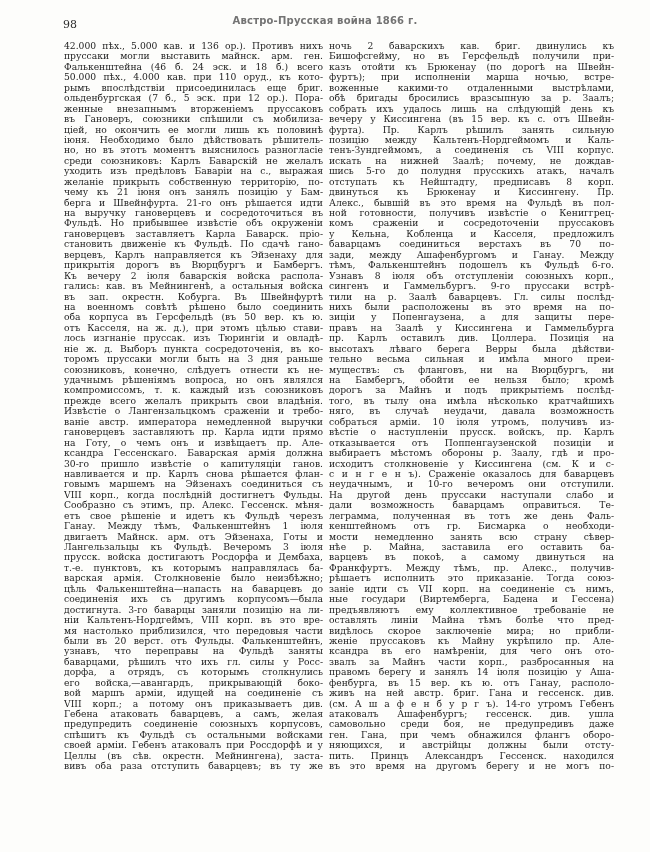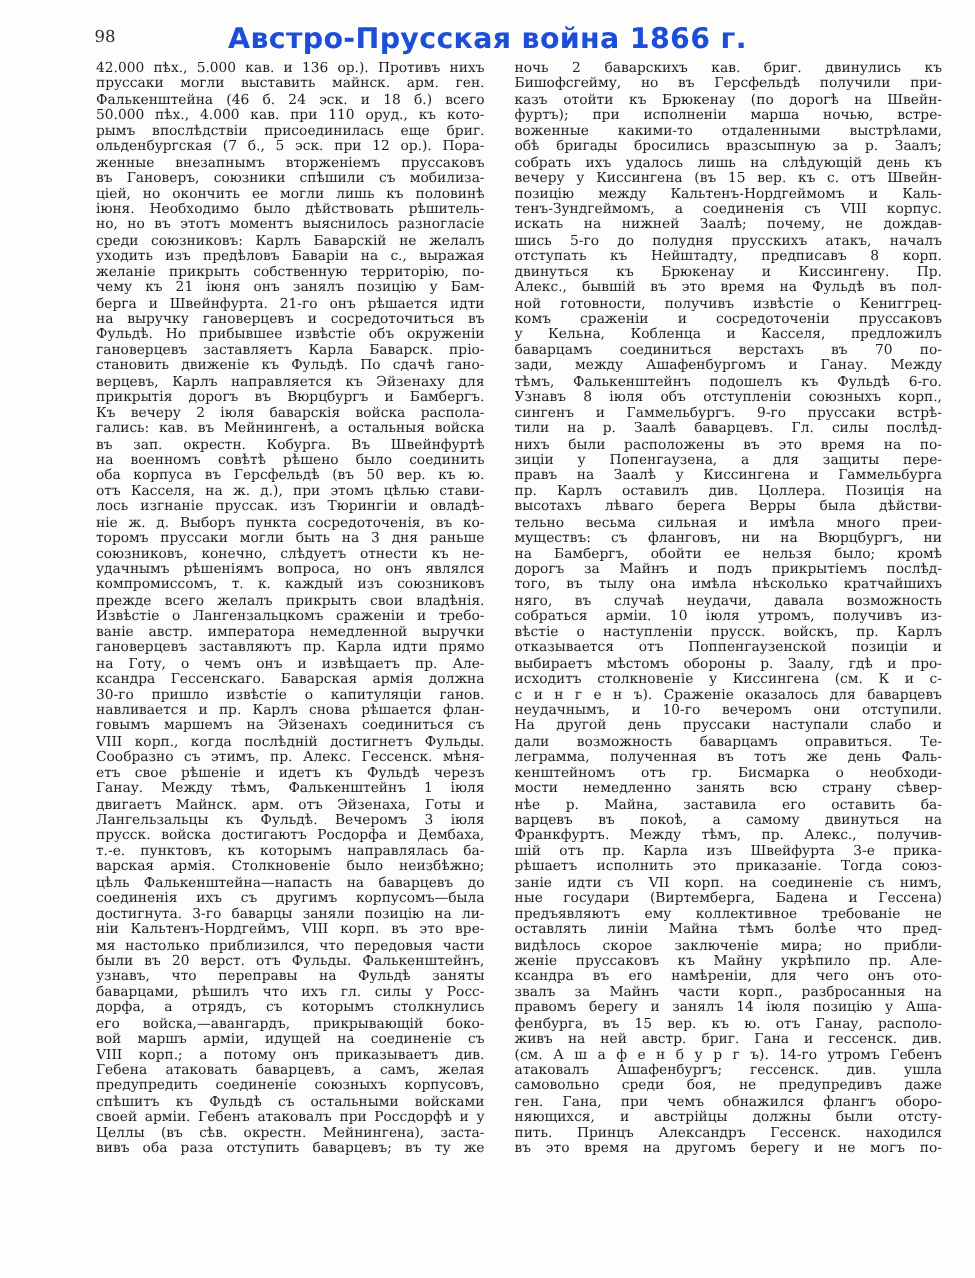--- a/index.html
+++ b/index.html
@@ -31,31 +31,31 @@
     font-family: "DejaVu Serif", serif;
     color: #2a2a2a;
   }
   .title {
     position: absolute;
     left: 0;
     width: 650px;
     text-align: center;
     font-family: "DejaVu Sans", sans-serif;
     font-weight: bold;
-    font-size: 19px;
+    font-size: 10px;
     letter-spacing: 0.2px;
-    color: #1d4ed8;
+    color: #737373;
   }
   .columns {
     position: absolute;
     top: 41px;
     left: 64px;
     width: 554px;
     display: flex;
-    gap: 20px;
+    gap: 6px;
   }
   .col {
     flex: none;
   }
   .col-left  { width: 259px; }
   .col-right { width: 285px; }
   .line {
     font-size: 9.2px;
     line-height: 10.45px;
     height: 10.45px;
@@ -151,20 +151,21 @@
       </div>
     <div class="col col-right" id="col-right">
         <div class="line wrapfix">ночь 2 баварскихъ кав. бриг. двинулись къ</div>
         <div class="line wrapfix">Бишофсгейму, но въ Герсфельдѣ получили при-</div>
         <div class="line wrapfix">казъ отойти къ Брюкенау (по дорогѣ на Швейн-</div>
         <div class="line wrapfix">фуртъ); при исполненіи марша ночью, встре-</div>
         <div class="line wrapfix">воженные какими-то отдаленными выстрѣлами,</div>
         <div class="line wrapfix">обѣ бригады бросились вразсыпную за р. Заалъ;</div>
         <div class="line wrapfix">собрать ихъ удалось лишь на слѣдующій день къ</div>
         <div class="line wrapfix">вечеру у Киссингена (въ 15 вер. къ с. отъ Швейн-</div>
+        <div class="line wrapfix">фурта). Пр. Карлъ рѣшилъ занять сильную</div>
         <div class="line wrapfix">позицію между Кальтенъ-Нордгеймомъ и Каль-</div>
         <div class="line wrapfix">тенъ-Зундгеймомъ, а соединенія съ VIII корпус.</div>
         <div class="line wrapfix">искать на нижней Заалѣ; почему, не дождав-</div>
         <div class="line wrapfix">шись 5-го до полудня прусскихъ атакъ, началъ</div>
         <div class="line wrapfix">отступать къ Нейштадту, предписавъ 8 корп.</div>
         <div class="line wrapfix">двинуться къ Брюкенау и Киссингену. Пр.</div>
         <div class="line wrapfix">Алекс., бывшій въ это время на Фульдѣ въ пол-</div>
         <div class="line wrapfix">ной готовности, получивъ извѣстіе о Кениггрец-</div>
         <div class="line wrapfix">комъ сраженіи и сосредоточеніи пруссаковъ</div>
         <div class="line wrapfix">у Кельна, Кобленца и Касселя, предложилъ</div>
@@ -193,21 +194,20 @@
         <div class="line wrapfix">с и н г е н ъ). Сраженіе оказалось для баварцевъ</div>
         <div class="line wrapfix">неудачнымъ, и 10-го вечеромъ они отступили.</div>
         <div class="line wrapfix">На другой день пруссаки наступали слабо и</div>
         <div class="line wrapfix">дали возможность баварцамъ оправиться. Те-</div>
         <div class="line wrapfix">леграмма, полученная въ тотъ же день Фаль-</div>
         <div class="line wrapfix">кенштейномъ отъ гр. Бисмарка о необходи-</div>
         <div class="line wrapfix">мости немедленно занять всю страну сѣвер-</div>
         <div class="line wrapfix">нѣе р. Майна, заставила его оставить ба-</div>
         <div class="line wrapfix">варцевъ въ покоѣ, а самому двинуться на</div>
         <div class="line wrapfix">Франкфуртъ. Между тѣмъ, пр. Алекс., получив-</div>
-        <div class="line wrapfix">шій отъ пр. Карла изъ Швейфурта 3-е прика-</div>
         <div class="line wrapfix">рѣшаетъ исполнить это приказаніе. Тогда союз-</div>
         <div class="line wrapfix">заніе идти съ VII корп. на соединеніе съ нимъ,</div>
         <div class="line wrapfix">ные государи (Виртемберга, Бадена и Гессена)</div>
         <div class="line wrapfix">предъявляютъ ему коллективное требованіе не</div>
         <div class="line wrapfix">оставлять линіи Майна тѣмъ болѣе что пред-</div>
         <div class="line wrapfix">видѣлось скорое заключеніе мира; но прибли-</div>
         <div class="line wrapfix">женіе пруссаковъ къ Майну укрѣпило пр. Але-</div>
         <div class="line wrapfix">ксандра въ его намѣреніи, для чего онъ ото-</div>
         <div class="line wrapfix">звалъ за Майнъ части корп., разбросанныя на</div>
         <div class="line wrapfix">правомъ берегу и занялъ 14 іюля позицію у Аша-</div>

